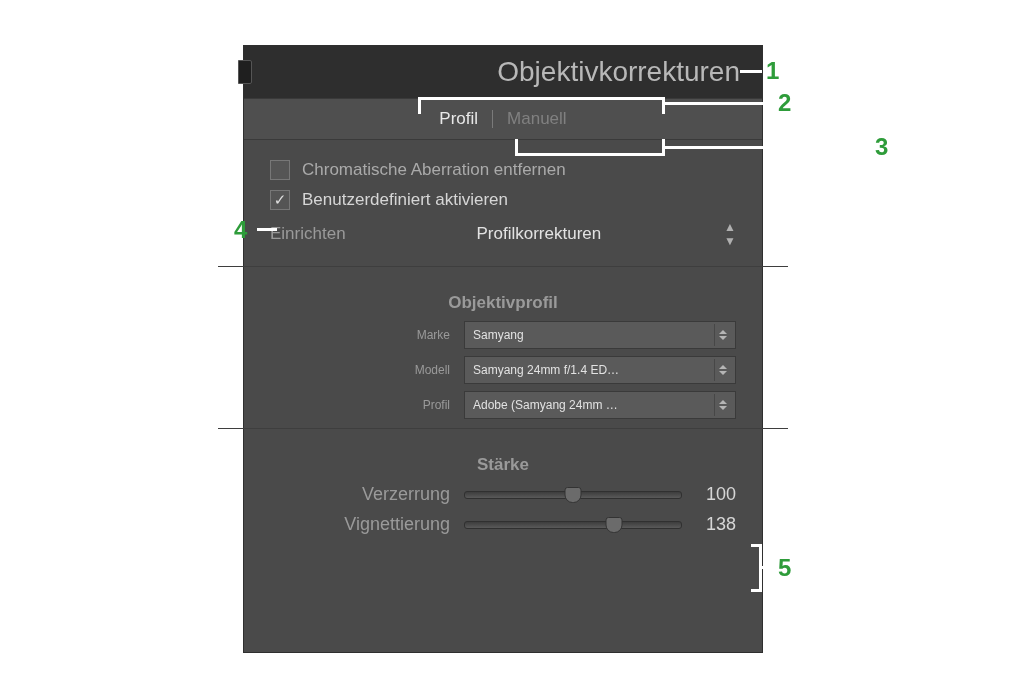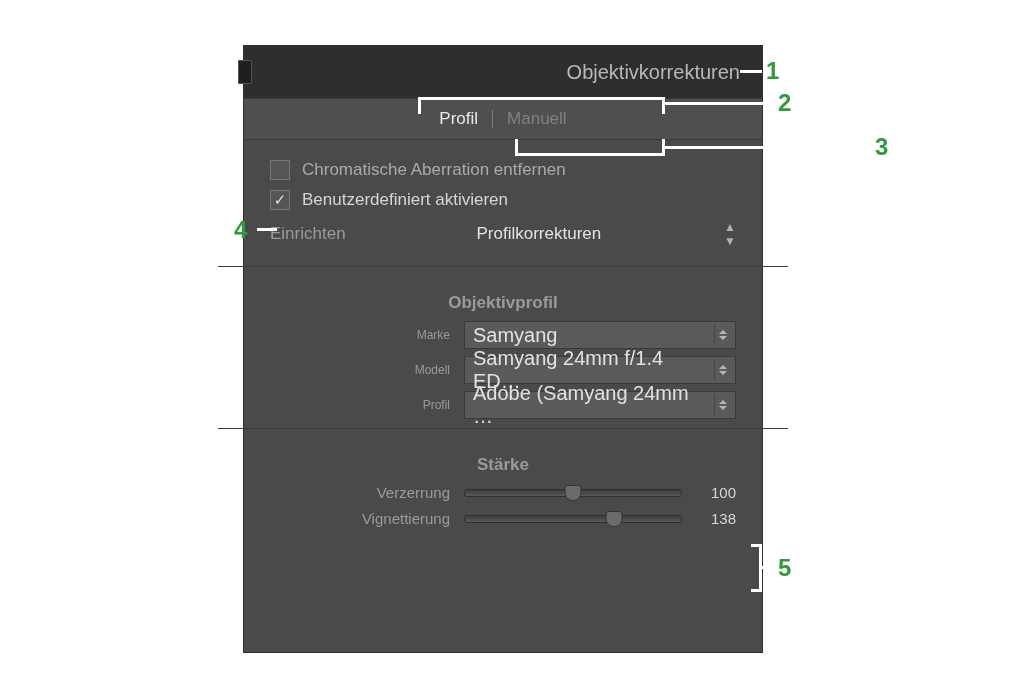--- a/index.html
+++ b/index.html
@@ -10,21 +10,21 @@
     color:#ccc;
   }
   .panel-header{
     height:52px;background:#2e2e2e;display:flex;align-items:center;justify-content:flex-end;
     padding:0 22px 0 8px;position:relative;
   }
   .hdr-control{
     position:absolute;left:-6px;top:14px;width:12px;height:22px;
     background:#1f1f1f;border:1px solid #555;border-top-right-radius:2px;border-bottom-right-radius:2px;
   }
-  .panel-title{font-size:20px;color:#b8b8b8;font-weight:300;}
+  .panel-title{font-size:28px;color:#b8b8b8;font-weight:300;}
   .tabs{
     height:40px;background:#4f4f4f;border-top:1px solid #3a3a3a;border-bottom:1px solid #3a3a3a;
     display:flex;align-items:center;justify-content:center;font-size:17px;
   }
   .tab{padding:0 14px;cursor:pointer;}
   .tab.active{color:#e8e8e8;}
   .tab.inactive{color:#808080;}
   .tab-divider{width:1px;height:18px;background:#7a7a7a;}
   .section{padding:10px 26px 2px 26px;}
   .check-row{display:flex;align-items:center;margin:10px 0;font-size:17px;color:#aaa;}
@@ -37,28 +37,28 @@
   .setup-label{color:#9a9a9a;margin-right:14px;}
   .setup-value{color:#e2e2e2;}
   .setup-arrows{margin-left:6px;font-size:12px;color:#b0b0b0;}
   .subtitle{text-align:center;color:#9a9a9a;font-size:17px;margin:16px 0 8px;font-weight:bold;}
   .hr{border-top:1px solid #3e3e3e;margin:0 -26px;}
   .field-row{display:flex;align-items:center;margin:7px 0;}
   .field-label{flex:0 0 180px;text-align:right;color:#9a9a9a;font-size:12px;padding-right:14px;}
   .dropdown{
     flex:1;height:26px;background:#5a5a5a;border:1px solid #3a3a3a;
     display:flex;align-items:center;justify-content:space-between;padding:0 4px 0 8px;
-    color:#e2e2e2;font-size:20px;
+    color:#e2e2e2;font-size:12px;
   }
   .dd-arrows{
     width:16px;height:22px;border-left:1px solid #474747;display:flex;flex-direction:column;align-items:center;justify-content:center;
   }
   .dd-arrows .up{width:0;height:0;border-left:4px solid transparent;border-right:4px solid transparent;border-bottom:4px solid #b5b5b5;margin-bottom:2px;}
   .dd-arrows .dn{width:0;height:0;border-left:4px solid transparent;border-right:4px solid transparent;border-top:4px solid #b5b5b5;}
-  .slider-row{display:flex;align-items:center;margin:9px 0;font-size:15px;}
+  .slider-row{display:flex;align-items:center;margin:9px 0;font-size:18px;}
   .slider-label{flex:0 0 180px;text-align:right;color:#9a9a9a;padding-right:14px;}
   .slider-track{
     flex:1;height:6px;background:linear-gradient(#3d3d3d,#595959);border:1px solid #303030;border-radius:3px;
     position:relative;margin-right:16px;
   }
   .slider-thumb{
     position:absolute;top:-5px;width:15px;height:14px;background:#6b6b6b;
     border:1px solid #333;border-radius:3px 3px 8px 8px;transform:translateX(-50%);
   }
   .slider-value{width:38px;text-align:right;color:#d6d6d6;}

